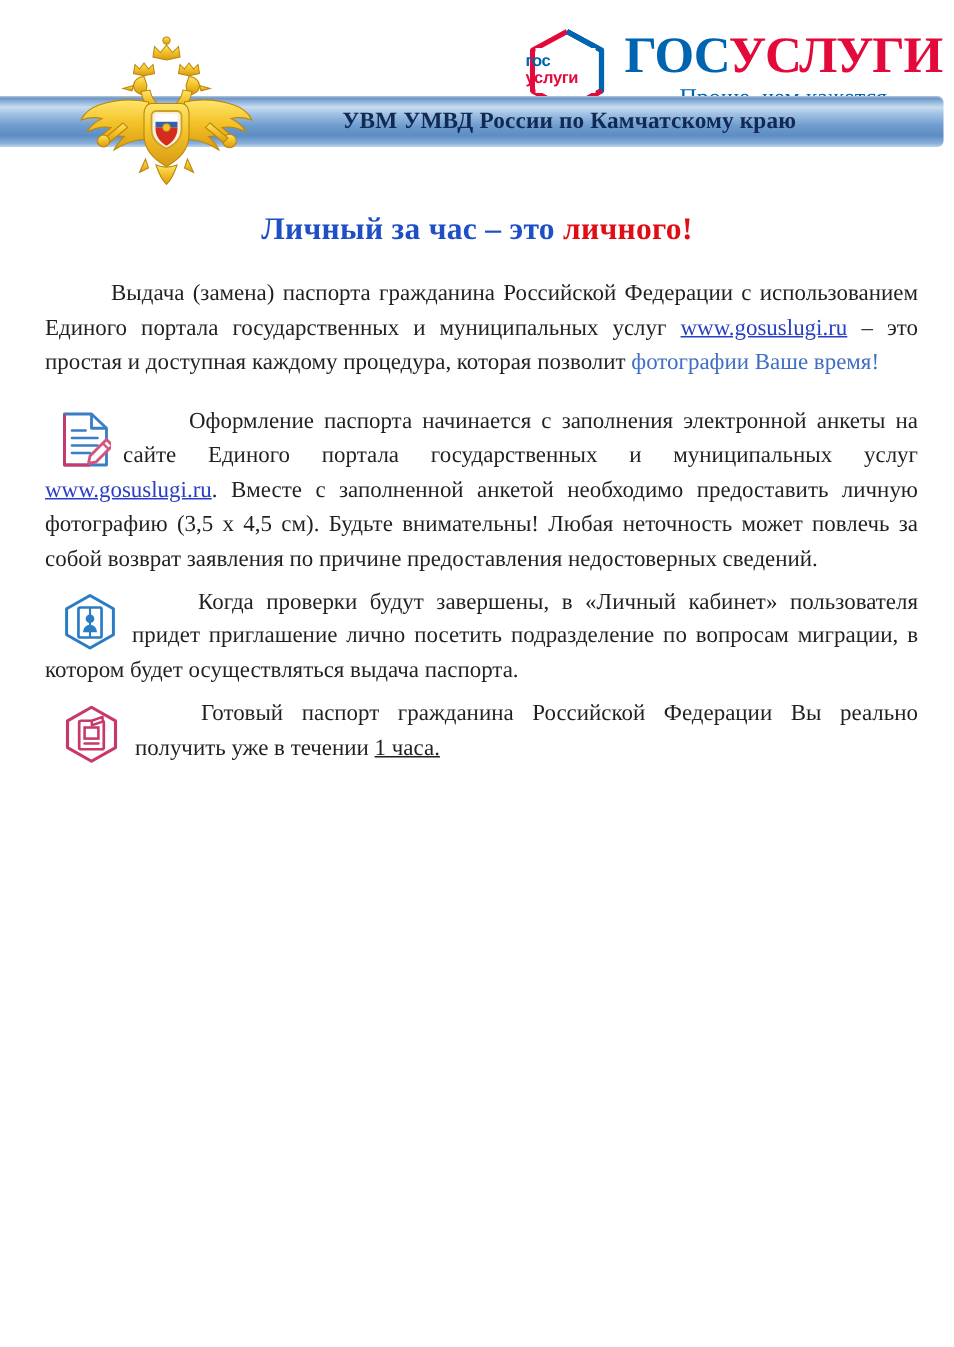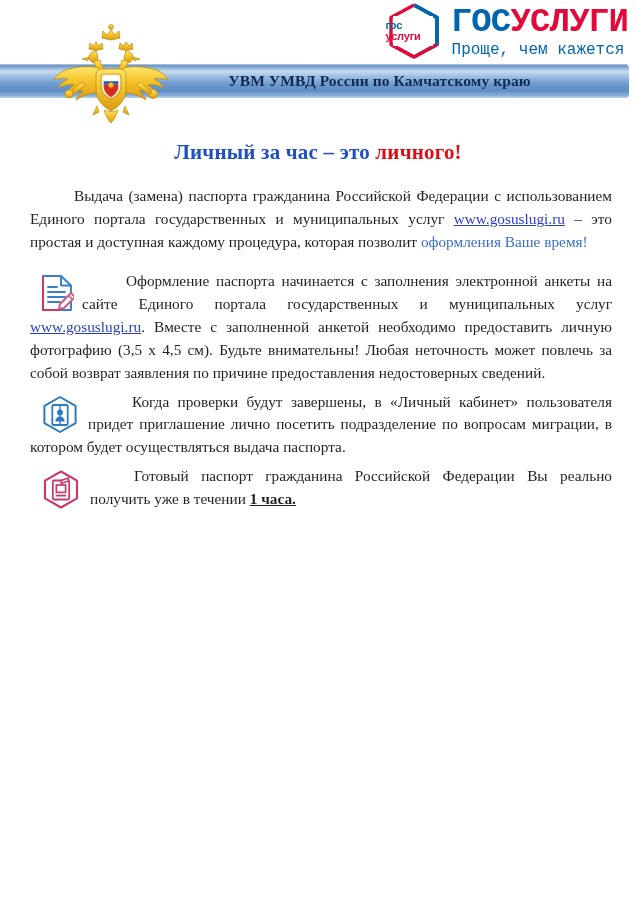--- a/index.html
+++ b/index.html
@@ -21,21 +21,21 @@
   .header {
     position: relative;
     width: 636px;
     height: 128px;
   }
 
   
   .gosuslugi {
     position: absolute;
     right: 8px;
-    top: 2px;
+    top: 18px;
     display: flex;
     align-items: center;
     gap: 7px;
   }
   .gos-hex {
     position: relative;
     width: 62px;
     height: 58px;
     flex: none;
   }
@@ -53,22 +53,23 @@
     padding-left: 3px;
     box-sizing: border-box;
     font-family: "Liberation Sans", sans-serif;
     font-weight: bold;
     line-height: 1.02;
   }
   .gos-hex-text .g1 { font-size: 11px; color: #0065b1; letter-spacing: -0.2px; }
   .gos-hex-text .g2 { font-size: 11px; color: #e4093b; letter-spacing: -0.2px; }
 
   .gos-word {
-    font-family: Liberation Mono, monospace;
+    font-family: Liberation Serif, serif;
     line-height: 1;
+    text-align: center;
   }
   .gos-word .wordline {
     font-size: 34px;
     font-weight: bold;
     letter-spacing: -0.8px;
     white-space: nowrap;
   }
   .gos-word .wordline .blue { color: #0065b1; }
   .gos-word .wordline .red  { color: #e4093b; }
   .gos-word .tagline {
@@ -151,21 +152,21 @@
     color: #231f20;
   }
   p.para.first { margin-top: 20px; }
 
   .link {
     color: #2a3ec4;
     text-decoration: underline;
   }
   .softblue { color: #3f6fc4; }
   .bold-underline {
-    font-weight: bold;
+    font-weight: normal;
     text-decoration: underline;
   }
 
   
   .icon-para {
     margin: 0;
     overflow: hidden;
   }
   .icon-para p.para { text-indent: 44px; }
   .float-icon {
@@ -262,21 +263,21 @@
     </svg>
   </div>
 </div>
 
 <h1 class="doc-title">
   <span class="t-blue">Личный за час – это </span><span class="t-red">личного!</span>
 </h1>
 
 <div class="content">
 
-  <p class="para first"><span>Выдача (замена) паспорта гражданина Российской Федерации с использованием Единого портала государственных и муниципальных услуг </span><a class="link" href="#">www.gosuslugi.ru</a><span> – это простая и доступная каждому процедура, которая позволит </span><span class="softblue">оформления Ваше время!</span></p>
+  <p class="para first"><span>Выдача (замена) паспорта гражданина Российской Федерации с использованием Единого портала государственных и муниципальных услуг </span><a class="link" href="#">www.gosuslugi.ru</a><span> – это простая и доступная каждому процедура, которая позволит </span><span class="softblue">фотографии Ваше время!</span></p>
 
   <div class="gap-sm"></div>
 
   <div class="icon-para">
     <span class="float-icon">
       <svg width="34" height="38" viewBox="0 0 34 38" aria-hidden="true">
         <path d="M3 2 h18 l10 9.5 V36 H3 Z" fill="#ffffff" stroke="#3a7ec6" stroke-width="1.9" stroke-linejoin="round"></path>
         <path d="M21 2 v9.5 h10" fill="none" stroke="#3a7ec6" stroke-width="1.9" stroke-linejoin="round"></path>
         <line x1="8" y1="13" x2="17" y2="13" stroke="#3a7ec6" stroke-width="1.8" stroke-linecap="round"></line>
         <line x1="8" y1="18" x2="25" y2="18" stroke="#3a7ec6" stroke-width="1.8" stroke-linecap="round"></line>

